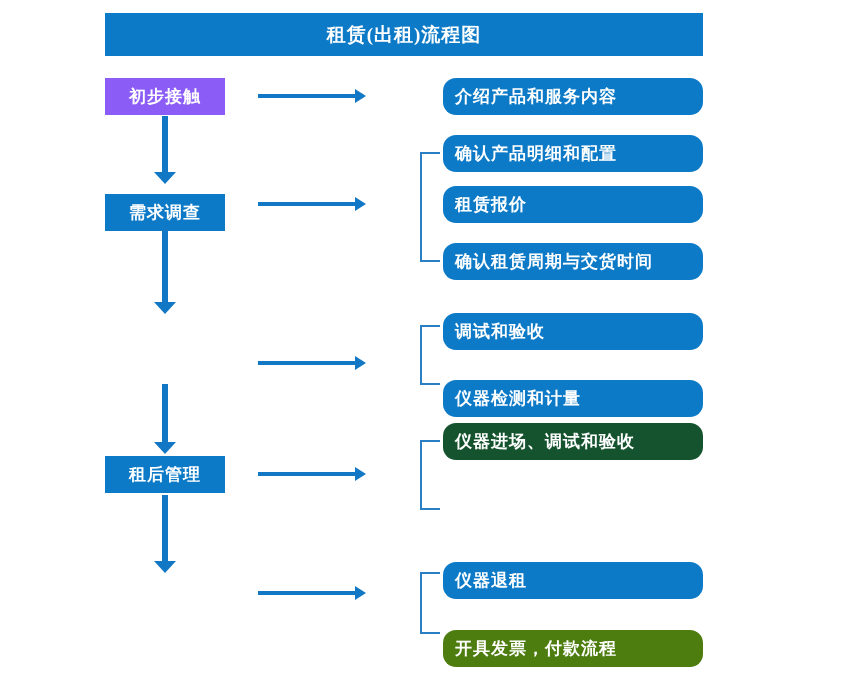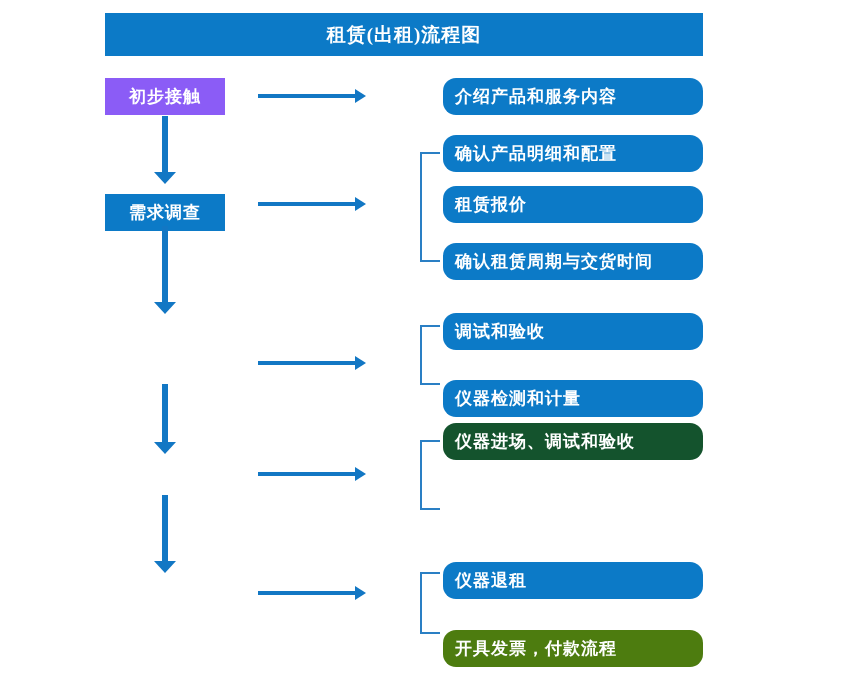--- a/index.html
+++ b/index.html
@@ -122,20 +122,21 @@
   <div class="v-arrow" style="left:154px;top:384px;height:70px;">
     <div class="stem" style="background: rgb(18, 119, 196);"></div>
     <div class="head" style="border-top-color: rgb(18, 119, 196);"></div>
   </div>
 
   <div class="bracket" style="top: 325px; height: 60px; border-color: rgb(42, 127, 196);"></div>
 
   <div class="box detail" style="top: 313px; background: rgb(12, 122, 199); color: rgb(255, 255, 255);">调试和验收</div>
   <div class="box detail" style="top: 363px; background: rgb(12, 122, 199); color: rgb(255, 255, 255); margin-top: 17px;">仪器检测和计量</div>
 
+  <div class="box stage" style="top: 456px; background: rgb(12, 122, 199); color: rgb(255, 255, 255);">租后管理</div>
 
   <div class="h-arrow" style="left:258px;top:467px;">
     <div class="stem" style="background: rgb(18, 119, 196);"></div>
     <div class="head" style="border-left-color: rgb(18, 119, 196);"></div>
   </div>
 
   <div class="v-arrow" style="left:154px;top:495px;height:78px;">
     <div class="stem" style="background: rgb(18, 119, 196);"></div>
     <div class="head" style="border-top-color: rgb(18, 119, 196);"></div>
   </div>

